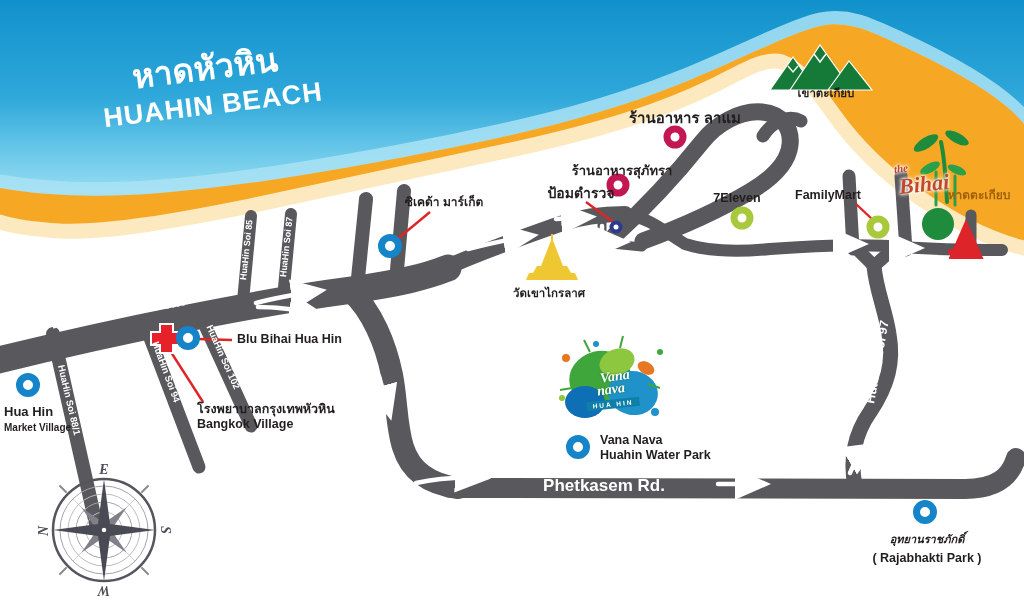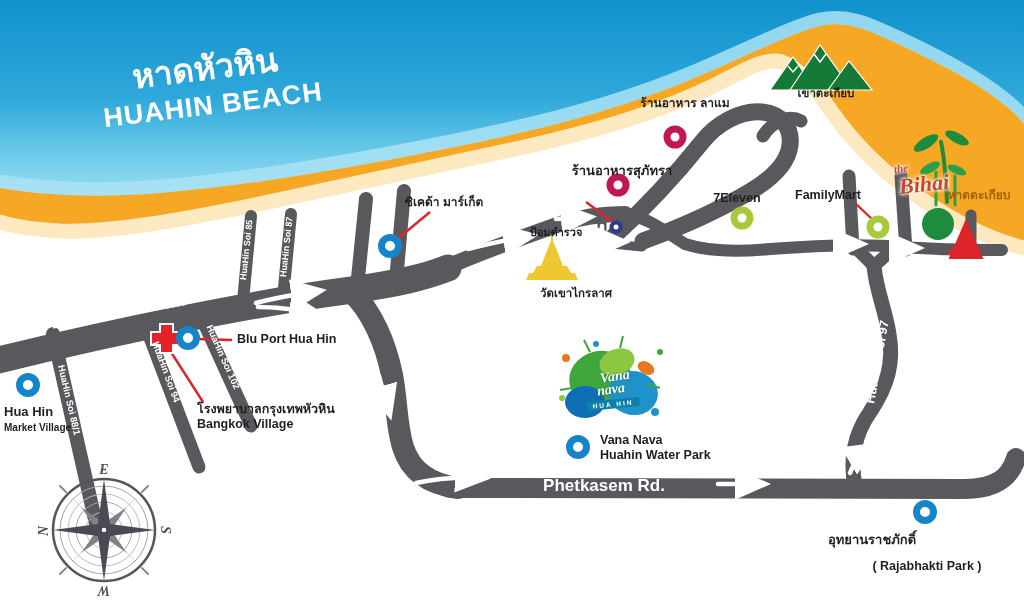--- a/index.html
+++ b/index.html
@@ -179,36 +179,36 @@
 <div class="lbl w b" style="left:604px;top:486px;font-size:17px;">Phetkasem Rd.</div>
 <div class="lbl w b" style="left:247px;top:250px;font-size:9px;transform:translate(-50%,-50%) rotate(-84deg);">HuaHin Soi 85</div>
 <div class="lbl w b" style="left:287px;top:247px;font-size:9px;transform:translate(-50%,-50%) rotate(-84deg);">HuaHin Soi 87</div>
 <div class="lbl w b" style="left:69px;top:400px;font-size:9.5px;transform:translate(-50%,-50%) rotate(77deg);">HuaHin Soi 88/1</div>
 <div class="lbl w b" style="left:166px;top:372px;font-size:9.5px;transform:translate(-50%,-50%) rotate(70deg);">HuaHin Soi 94</div>
 <div class="lbl w b" style="left:223px;top:357px;font-size:9.5px;transform:translate(-50%,-50%) rotate(66deg);">HuaHin Soi 102</div>
 <div class="lbl w b" style="left:878px;top:362px;font-size:12.5px;transform:translate(-50%,-50%) rotate(-80deg);">HuaHin Soi 97</div>
 
 <div class="lbl b la" style="left:4px;top:412px;font-size:13px;">Hua Hin</div>
 <div class="lbl b la" style="left:4px;top:428px;font-size:10px;">Market Village</div>
-<div class="lbl b la" style="left:237px;top:340px;font-size:12.5px;">Blu Port Hua Hin</div>
+<div class="lbl b la" style="left:237px;top:340px;font-size:12.5px;">Blu Bihai Hua Hin</div>
 <div class="lbl b la" style="left:197px;top:410px;font-size:12.5px;">โรงพยาบาลกรุงเทพหัวหิน</div>
 <div class="lbl b la" style="left:197px;top:425px;font-size:12.5px;">Bangkok Village</div>
 <div class="lbl b" style="left:444px;top:202px;font-size:12px;">ซิเคด้า มาร์เก็ต</div>
-<div class="lbl b" style="left:549px;top:293px;font-size:11.5px;margin-left:27px;">วัดเขาไกรลาศ</div>
-<div class="lbl b" style="left:556px;top:193px;font-size:11px;margin-top:40px;">ป้อมตำรวจ</div>
+<div class="lbl b" style="left:549px;top:293px;font-size:11.5px;">วัดเขาไกรลาศ</div>
+<div class="lbl b" style="left:581px;top:193px;font-size:14px;">ป้อมตำรวจ</div>
 <div class="lbl b" style="left:622px;top:171px;font-size:13px;">ร้านอาหารสุภัทรา</div>
-<div class="lbl b" style="left:685px;top:103px;font-size:12px;">ร้านอาหาร ลาแม</div>
+<div class="lbl b" style="left:685px;top:118px;font-size:15px;">ร้านอาหาร ลาแม</div>
 <div class="lbl b" style="left:737px;top:199px;font-size:12.5px;">7Eleven</div>
 <div class="lbl b" style="left:828px;top:196px;font-size:12.5px;">FamilyMart</div>
 <div class="lbl b" style="left:826px;top:93px;font-size:11.5px;">เขาตะเกียบ</div>
 <div class="lbl b" style="left:979px;top:195px;font-size:12px;color:#a16207;">หาดตะเกียบ</div>
 <div class="lbl b la" style="left:600px;top:441px;font-size:12.5px;">Vana Nava</div>
 <div class="lbl b la" style="left:600px;top:456px;font-size:12.5px;">Huahin Water Park</div>
-<div class="lbl b" style="left:872px;top:540px;font-size:13px;">อุทยานราชภักดิ์</div>
-<div class="lbl b" style="left:927px;top:559px;font-size:12.5px;margin-top:8px;">( Rajabhakti Park )</div>
+<div class="lbl b" style="left:927px;top:540px;font-size:11px;font-style:italic;">อุทยานราชภักดิ์</div>
+<div class="lbl b" style="left:927px;top:559px;font-size:12.5px;">( Rajabhakti Park )</div>
 
 <div class="lbl bihai" style="left:901px;top:169px;font-size:11px;transform:translate(-50%,-50%) rotate(-8deg);">the</div>
 <div class="lbl bihai" style="left:924px;top:184px;font-size:22px;transform:translate(-50%,-50%) rotate(-6deg);">Bihai</div>
 <div class="lbl w b serif" style="left:615px;top:377px;font-size:14px;font-style:italic;z-index:6;transform:translate(-50%,-50%) rotate(-8deg);text-shadow:0 0 2px #1A6E2E;">Vana</div>
 <div class="lbl w b serif" style="left:611px;top:390px;font-size:14px;font-style:italic;z-index:6;transform:translate(-50%,-50%) rotate(-8deg);text-shadow:0 0 2px #1A6E2E;">nava</div>
 <div class="vanabar" style="left:613px;top:404px;">HUA HIN</div>
 
 <div class="lbl cl" style="left:104px;top:470px;">E</div>
 <div class="lbl cl" style="left:165px;top:530px;transform:translate(-50%,-50%) rotate(90deg);">S</div>
 <div class="lbl cl" style="left:104px;top:590px;transform:translate(-50%,-50%) rotate(180deg);">W</div>

